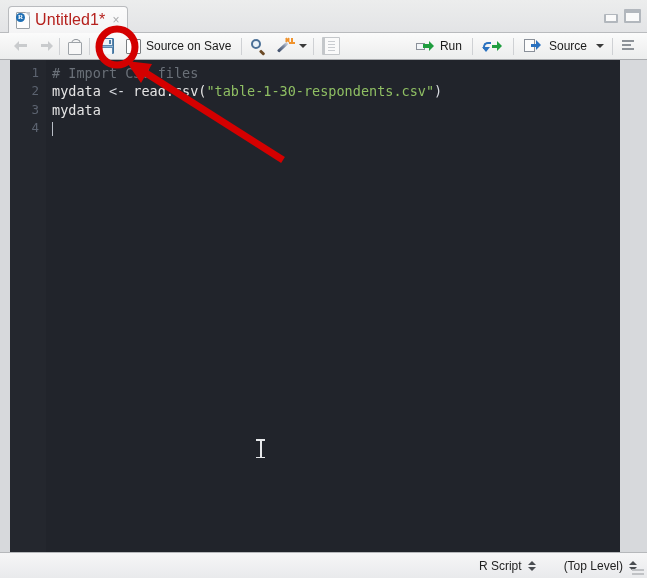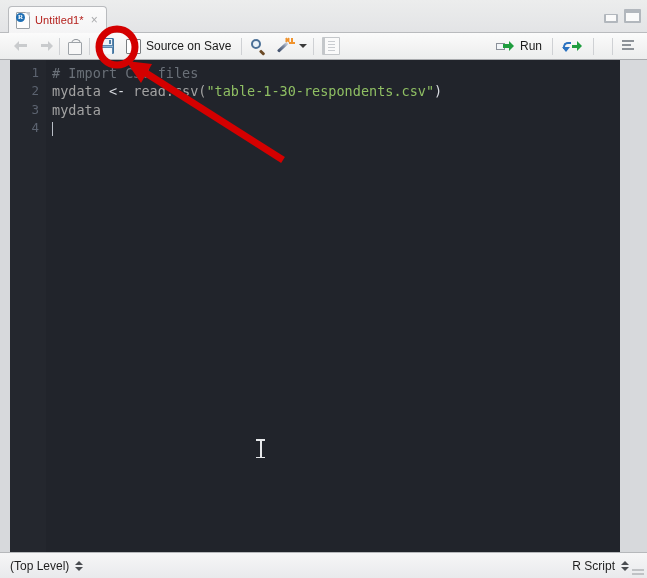--- a/index.html
+++ b/index.html
@@ -68,21 +68,21 @@
     border-radius: 50%;
     background: #1f6fb4;
     color: #ffffff;
     font-size: 7px;
     line-height: 9px;
     text-align: center;
     font-family: "Liberation Serif", serif;
     font-weight: bold;
   }
   .tab-title {
-    font-size: 11px;
+    font-size: 16px;
     color: #b5211d;
     white-space: nowrap;
     letter-spacing: 0.1px;
   }
   .tab-close {
     font-size: 12px;
     color: #a9aaac;
     line-height: 1;
     padding-left: 2px;
   }
@@ -438,21 +438,21 @@
     width: 36px;
     text-align: right;
     padding-right: 7px;
     box-sizing: border-box;
     color: #5c6370;
     font-size: 12.5px;
     flex: none;
   }
   .ctext { padding-left: 6px; }
   .tok-comment { color: #6a7078; }
-  .tok-plain { color: #a3a3a3; }
+  .tok-plain { color: #e5e5e5; }
   .tok-op { color: #d8dbe0; }
   .tok-str { color: #8fbf63; }
   .tok-paren { color: #d8dbe0; }
 
   .caret-blk {
     display: inline-block;
     width: 1px;
     height: 14px;
     background: #b9bec6;
     vertical-align: middle;
@@ -674,20 +674,29 @@
       <span class="rerun-icon">
         <span class="curve"></span>
           <span class="cv-head"></span>
         <span class="g-arr"></span>
           <span class="g-head"></span>
       </span>
     </div>
 
     <div class="tb-sep" style="margin:0 10px"></div>
 
+    <div class="tb-item">
+      <span class="source-icon">
+        <span class="page2"></span>
+          <span class="b-arr"></span>
+          <span class="b-head"></span>
+      </span>
+      <span class="tb-label" style="margin-left:6px">Source</span>
+      <span class="caret-down" style="margin-left:9px"></span>
+    </div>
 
     <div class="tb-sep" style="margin:0 8px"></div>
 
     <div class="tb-item" style="margin-right:10px">
       <span class="outline-icon">
         <i style="top:1px; width:12px"></i>
         <i style="top:5px; width:9px"></i>
         <i style="top:9px; width:12px"></i>
       </span>
     </div>
@@ -712,33 +721,33 @@
 
   <svg class="anno-svg" viewBox="0 0 647 578">
     <circle cx="117" cy="47" r="18" fill="none" stroke="#d40000" stroke-width="7"></circle>
     <g>
       <line x1="283" y1="160" x2="138" y2="68" stroke="#d40000" stroke-width="7" stroke-linecap="butt"></line>
       <polygon points="126,61 152,64 141,83" fill="#d40000"></polygon>
     </g>
   </svg>
 
   <div class="statusbar">
+    <div class="sb-cell sb-right">
+      <span>R Script</span>
+      <span class="updown">
+        <span class="up"></span>
+          <span class="dn"></span>
+      </span>
+    </div>
     <div class="sb-cell sb-scope">
       <span>(Top Level)</span>
       <span class="updown">
         <span class="up"></span>
           <span class="dn"></span>
       </span>
     </div>
-    <div class="sb-cell sb-right">
-      <span>R Script</span>
-      <span class="updown">
-        <span class="up"></span>
-          <span class="dn"></span>
-      </span>
-    </div>
     <div class="corner-grip">
       <i style="bottom:0px; width:12px"></i>
       <i style="bottom:4px; width:12px"></i>
     </div>
   </div>
 
 </div>
 
 </body></html>

